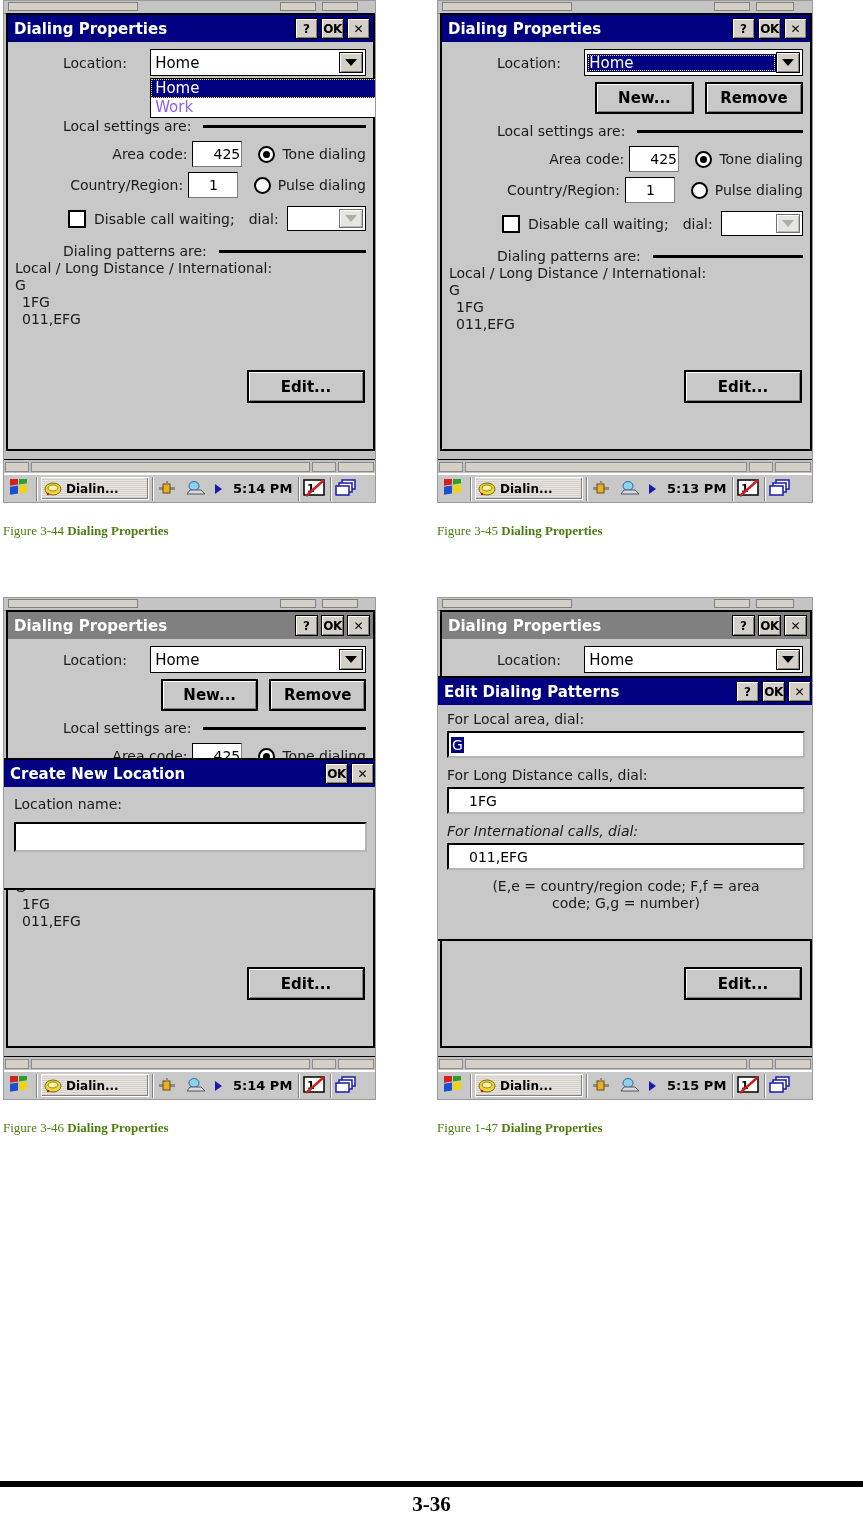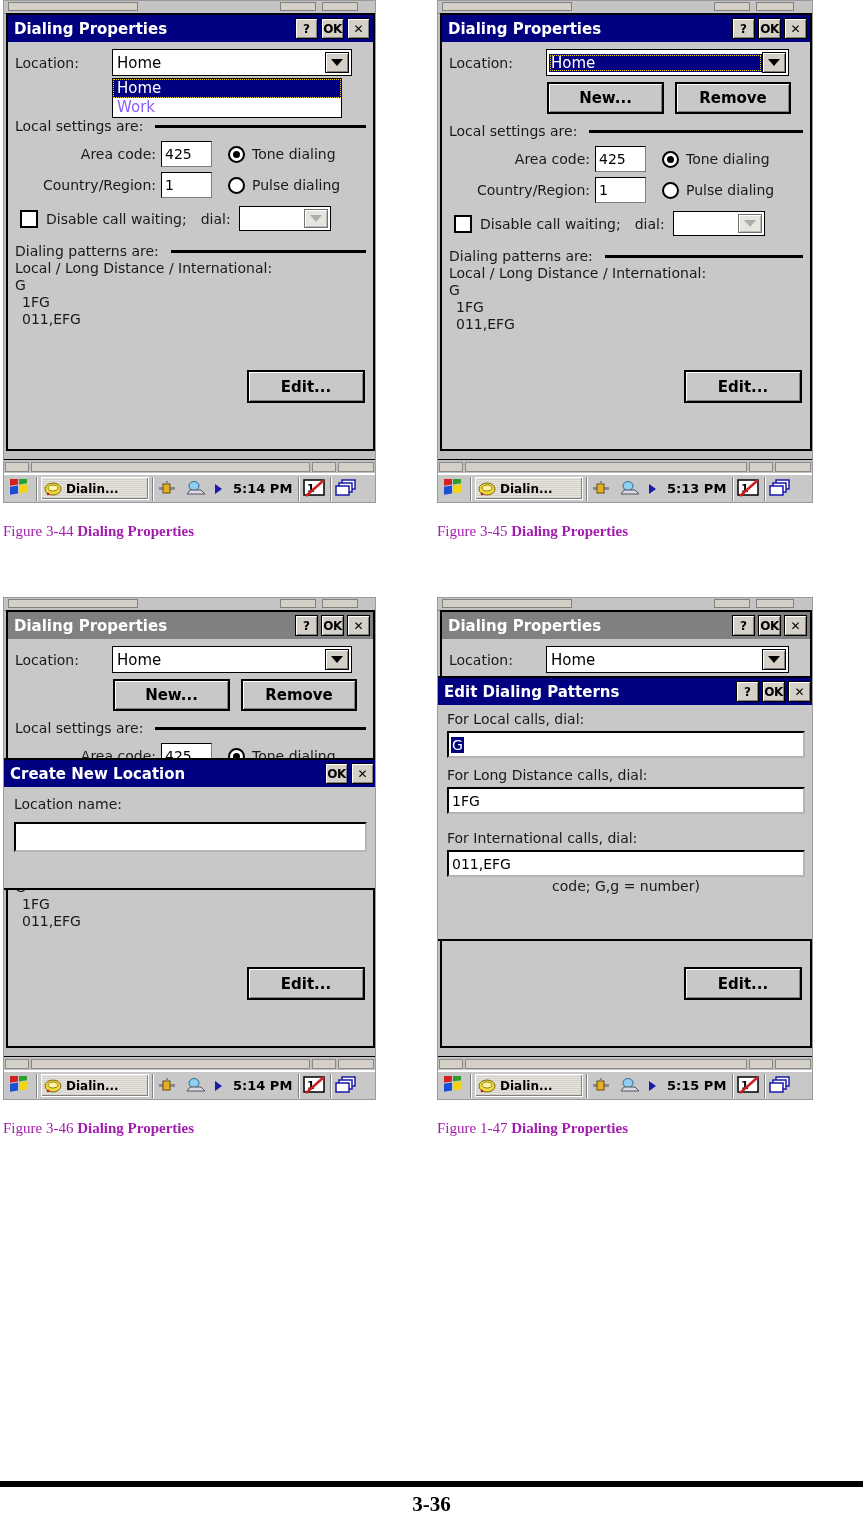--- a/index.html
+++ b/index.html
@@ -14,22 +14,22 @@
     font-family: "Liberation Serif", serif;
     overflow: hidden;
   }
 
   
   .page { position: relative; width: 863px; height: 1517px; }
 
   .fig-wrap { position: absolute; }
   .caption {
     font-family: "Liberation Serif", serif;
-    font-size: 15px;
-    color: #a21caf;
+    font-size: 13px;
+    color: #4d7c0f;
     white-space: nowrap;
   }
   .caption .cap-num { font-weight: normal; }
   .caption .cap-ttl { font-weight: bold; }
 
   .footer-rule {
     position: absolute;
     left: 0; right: 0;
     height: 6px;
     background: #000;
@@ -118,32 +118,32 @@
     box-sizing: border-box;
     height: calc(100% - 27px);
     background: #c8c8c8;
   }
   .ce-lbl {
     font-family: "DejaVu Sans", sans-serif;
     font-size: 14px;
     color: #1a1a1a;
     white-space: nowrap;
   }
-  .row { display: flex; align-items: center; }
+  .row { display: flex; align-items: center; margin-left: 48px; }
 
   .ce-field {
     background: #ffffff;
     border: 1px solid #000;
     border-right-color: #7d7d7d;
     border-bottom-color: #7d7d7d;
     box-sizing: border-box;
     font-family: "DejaVu Sans", sans-serif;
     font-size: 14px;
     color: #000;
-    padding: 0 3px;
+    padding: 0 20px;
     display: flex;
     align-items: center;
     overflow: hidden;
   }
   .ce-combo {
     position: relative;
     background: #ffffff;
     border: 1px solid #000;
     box-sizing: border-box;
     display: flex; align-items: center;
@@ -801,31 +801,32 @@
       <div class="win" style="left:0px; top:78px; width:376px; height:265px; border-left:none; border-right:none; z-index:40;">
         <div class="titlebar">
           <div class="title-text">Edit Dialing Patterns</div>
           <div class="tb-btns">
             <div class="tb-btn">?</div>
             <div class="tb-btn ok">OK</div>
             <div class="tb-btn">✕</div>
           </div>
         </div>
         <div class="winbody" style="padding:6px 9px 0 9px;">
-          <div class="ce-lbl">For Local calls, dial:</div>
+          <div class="ce-lbl">For Local area, dial:</div>
           <div class="ce-field" style="margin-top:4px; height:27px; border:2px solid #000; border-right-color:#b5b5b5; border-bottom-color:#b5b5b5; padding:0;">
             <span style="background:#000080; color:#fff; padding:0 1px; margin-left:2px;">G</span>
           </div>
 
           <div class="ce-lbl" style="margin-top:9px;">For Long Distance calls, dial:</div>
           <div class="ce-field" style="margin-top:4px; height:27px; border:2px solid #000; border-right-color:#b5b5b5; border-bottom-color:#b5b5b5;">1FG</div>
 
-          <div class="ce-lbl" style="margin-top:16px;">For International calls, dial:</div>
+          <div class="ce-lbl" style="margin-top:9px;font-style:italic;">For International calls, dial:</div>
           <div class="ce-field" style="margin-top:4px; height:27px; border:2px solid #000; border-right-color:#b5b5b5; border-bottom-color:#b5b5b5;">011,EFG</div>
 
+          <div class="ce-lbl" style="margin-top:8px; text-align:center;">(E,e = country/region code; F,f = area</div>
           <div class="ce-lbl" style="margin-top:1px; text-align:center;">code; G,g = number)</div>
         </div>
       </div>
 
       <div class="scroll-strip" style="bottom:29px;">
         <div class="ss-seg" style="width:24px;"></div>
         <div class="ss-seg" style="flex:1 1 auto;"></div>
         <div class="ss-seg" style="width:24px;"></div>
         <div class="ss-seg" style="width:36px;"></div>
       </div>

